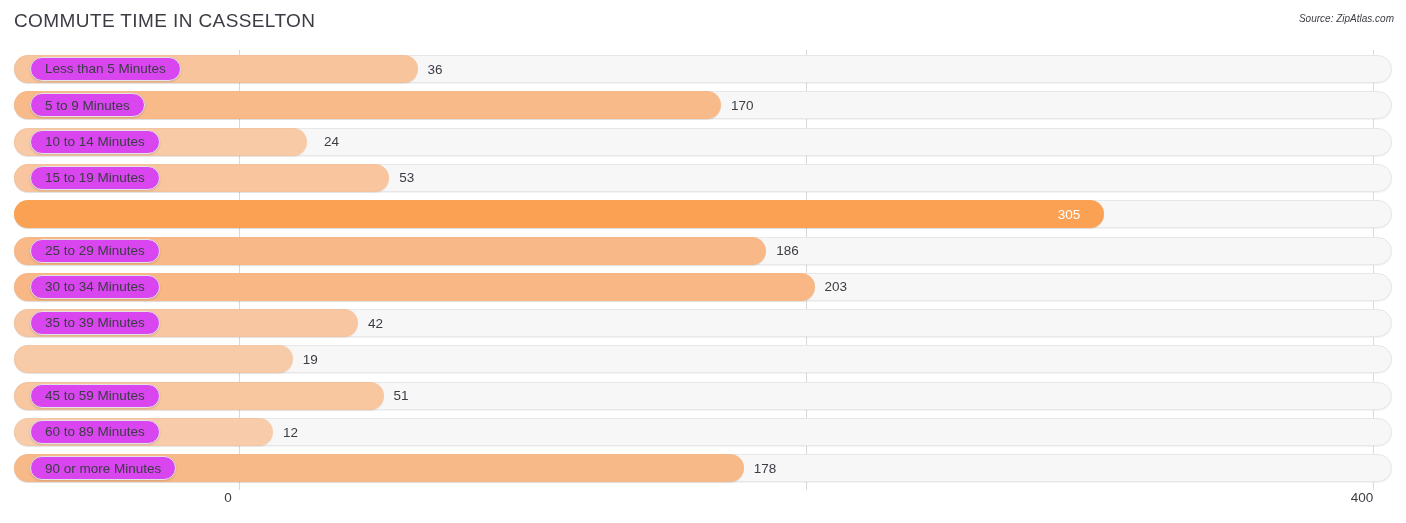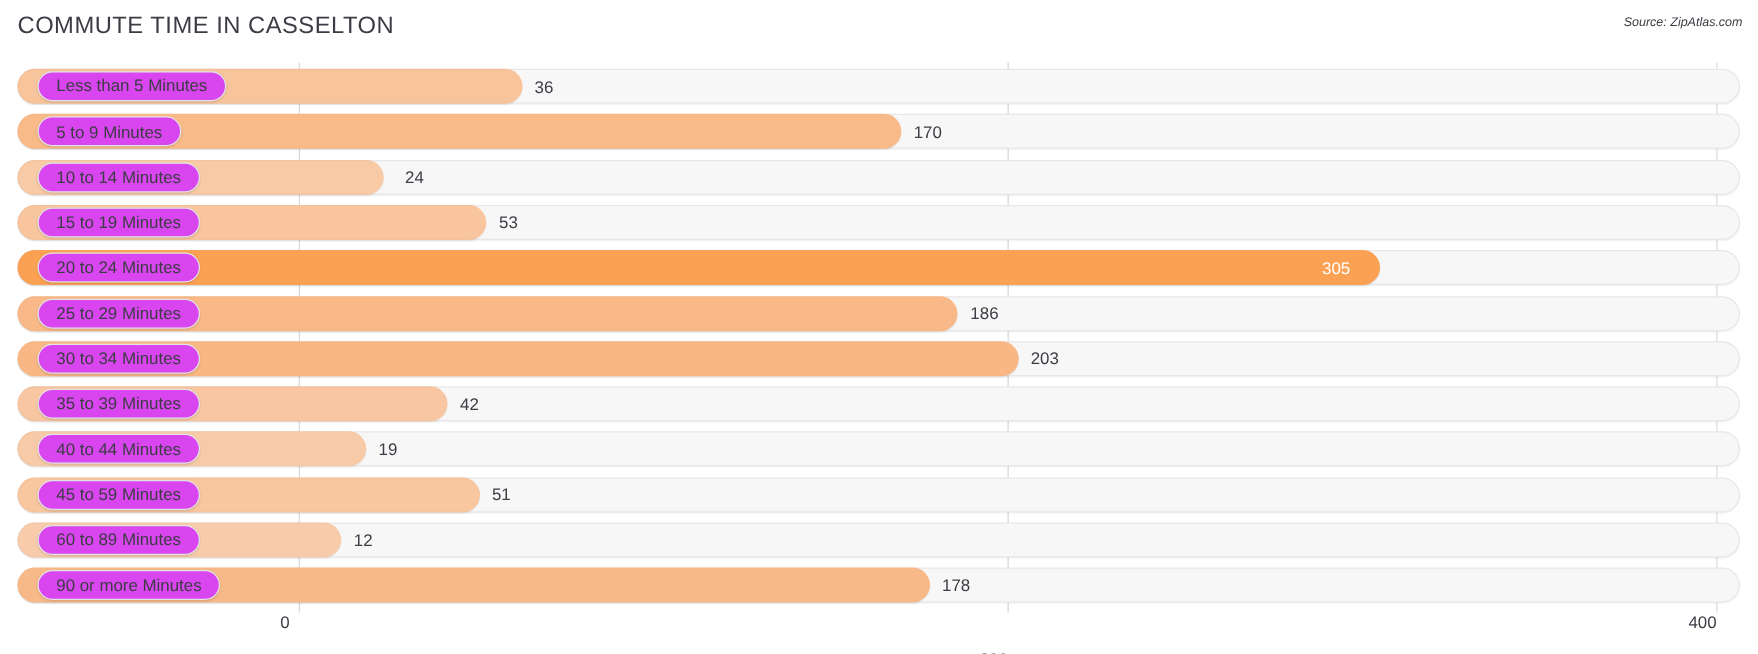--- a/index.html
+++ b/index.html
@@ -123,23 +123,20 @@
         <div class="track"></div>
         <div class="bar" style="width: 375.255px; background: rgb(249, 177, 121); opacity: 0.703;"></div>
         <div class="pill">
           <span class="pill-label">15 to 19 Minutes</span>
         </div>
         <div class="val-out" style="left: 385.255px;">53</div>
       </div>
       <div class="row" style="top: 150.2px;">
         <div class="track"></div>
         <div class="bar" style="width: 1089.67px; background: rgb(251, 161, 84);"></div>
-        <div class="pill">
-          <span class="pill-label">20 to 24 Minutes</span>
-        </div>
         <div class="val-in" style="left: 1043.67px;">305</div>
       </div>
       <div class="row" style="top: 186.5px;">
         <div class="track"></div>
         <div class="bar" style="width: 752.31px; background: rgb(249, 177, 121); opacity: 0.886;"></div>
         <div class="pill">
           <span class="pill-label">25 to 29 Minutes</span>
         </div>
         <div class="val-out" style="left: 762.31px;">186</div>
       </div>
@@ -155,23 +152,20 @@
         <div class="track"></div>
         <div class="bar" style="width: 344.07px; background: rgb(249, 177, 121); opacity: 0.681;"></div>
         <div class="pill">
           <span class="pill-label">35 to 39 Minutes</span>
         </div>
         <div class="val-out" style="left: 354.07px;">42</div>
       </div>
       <div class="row" style="top: 295.4px;">
         <div class="track"></div>
         <div class="bar" style="width: 278.865px; background: rgb(249, 177, 121); opacity: 0.624;"></div>
-        <div class="pill">
-          <span class="pill-label">40 to 44 Minutes</span>
-        </div>
         <div class="val-out" style="left: 288.865px;">19</div>
       </div>
       <div class="row" style="top: 331.7px;">
         <div class="track"></div>
         <div class="bar" style="width: 369.585px; background: rgb(249, 177, 121); opacity: 0.699;"></div>
         <div class="pill">
           <span class="pill-label">45 to 59 Minutes</span>
         </div>
         <div class="val-out" style="left: 379.585px;">51</div>
       </div>

